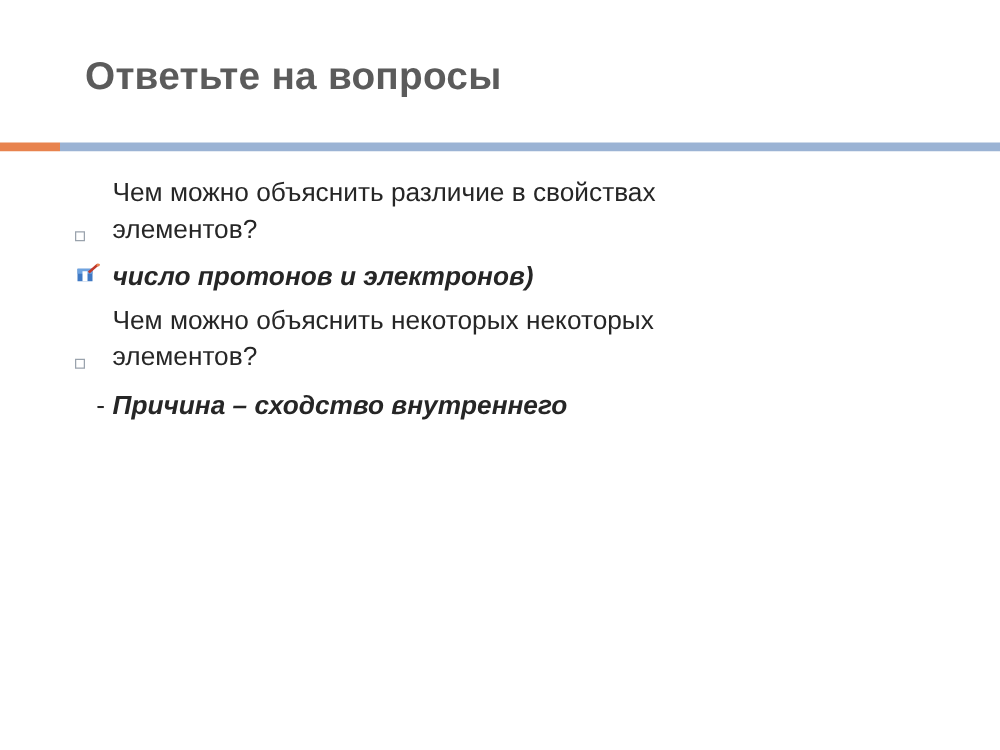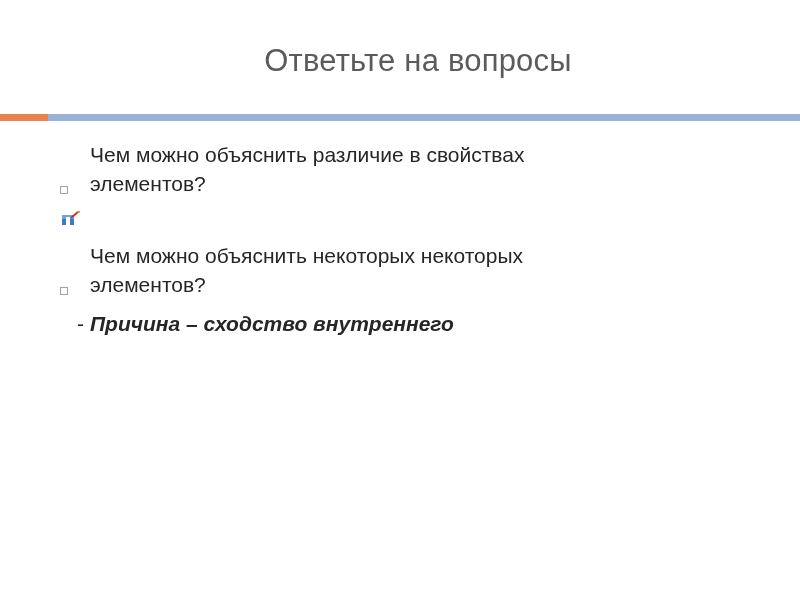--- a/index.html
+++ b/index.html
@@ -20,23 +20,22 @@
     background: #ffffff;
   }
   .slide-title {
     position: absolute;
     left: 68px;
     top: 42px;
     width: 700px;
     font-size: 31px;
     line-height: 38px;
     color: #5b5b5b;
-    font-weight: normal;
+    font-weight: bold;
     letter-spacing: 0.2px;
-    text-align: center;
   }
   .divider {
     position: absolute;
     left: 0;
     top: 114px;
     width: 800px;
     height: 7px;
     display: flex;
   }
   .divider-accent {
@@ -161,20 +160,21 @@
           <svg width="20" height="18" viewBox="0 0 20 18" xmlns="http://www.w3.org/2000/svg">
             <rect x="2" y="4" width="12" height="10" fill="#3f79c4"></rect>
             <rect x="2" y="4" width="12" height="4" fill="#6ea3e0"></rect>
             <rect x="6" y="6" width="4" height="8" fill="#ffffff"></rect>
             <line x1="11" y1="7" x2="19" y2="0" stroke="#c0392b" stroke-width="2"></line>
             <circle cx="18.5" cy="0.8" r="1.4" fill="#e8834e"></circle>
           </svg>
         </span>
       </div>
       <div class="bullet-text emph">
+        <span class="wrap-indent">число протонов и электронов)</span>
       </div>
     </div>
 
     <div class="bullet-row">
       <div class="bullet-marker">
         <span class="sq-marker"></span>
       </div>
       <div class="bullet-text plain">
         <span>Чем можно объяснить некоторых некоторых</span>
         <span class="wrap-indent">элементов?</span>

